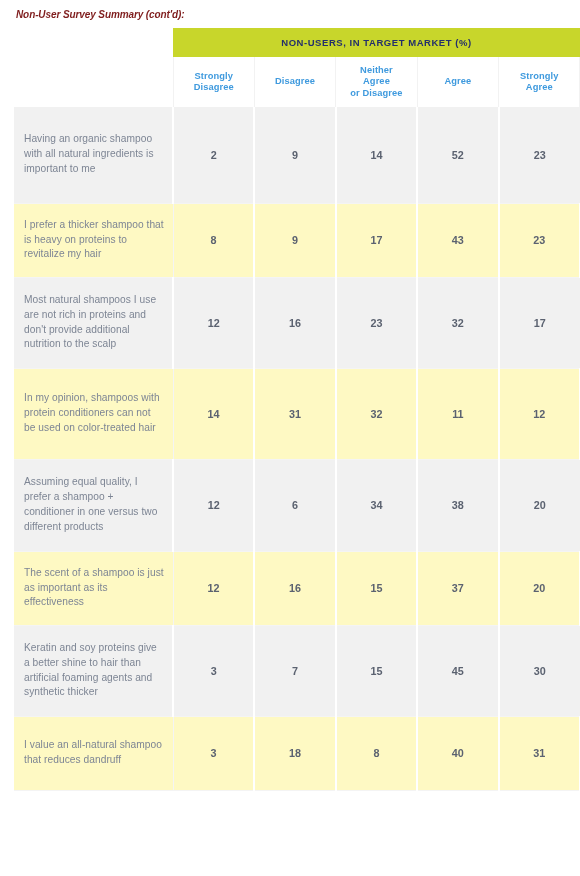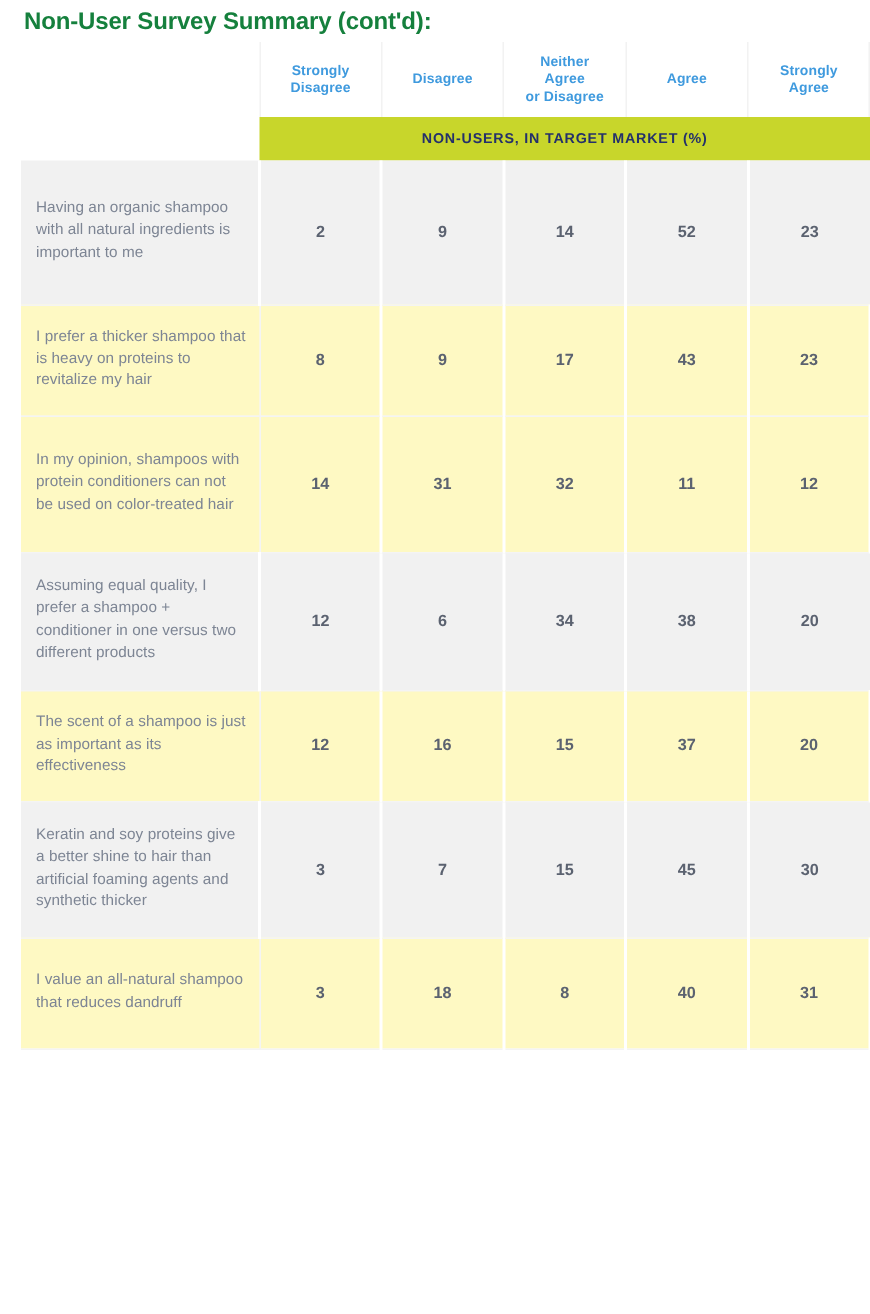--- a/index.html
+++ b/index.html
@@ -15,26 +15,27 @@
   }
 
   .page {
     position: relative;
     width: 580px;
     height: 876px;
     box-sizing: border-box;
   }
 
   .page-title {
-    font-size: 16px;
-    font-weight: bold;
-    color: #15803d;
+    font-size: 10px;
+    font-weight: bold;
+    color: #7f1d1d;
     letter-spacing: -0.1px;
     padding: 6px 0 0 16px;
     line-height: 18px;
+    font-style: italic;
   }
 
   
   .survey-table {
     position: absolute;
     left: 14px;
     top: 28px;
     width: 566px;
     border-collapse: collapse;
     table-layout: fixed;
@@ -134,63 +135,71 @@
     <colgroup>
       <col class="c-statement">
       <col class="c-val">
         <col class="c-val">
         <col class="c-val">
         <col class="c-val">
         <col class="c-val">
     </colgroup>
     <thead>
       <tr>
+        <td class="banner-spacer"></td>
+        <td class="banner-cell" colspan="5">NON-USERS, IN TARGET MARKET (%)</td>
+      </tr>
+      <tr>
         <td class="colhead-spacer"></td>
         <td class="colhead">
           <div>Strongly</div>
           <div>Disagree</div>
         </td>
         <td class="colhead">
           <div>Disagree</div>
         </td>
         <td class="colhead">
           <div>Neither</div>
           <div>Agree</div>
           <div>or Disagree</div>
         </td>
         <td class="colhead">
           <div>Agree</div>
         </td>
         <td class="colhead">
           <div>Strongly</div>
           <div>Agree</div>
         </td>
-      </tr>
-      <tr>
-        <td class="banner-spacer"></td>
-        <td class="banner-cell" colspan="5">NON-USERS, IN TARGET MARKET (%)</td>
       </tr>
     </thead>
     <tbody id="table-body">
         <tr class="row-shaded" style="height: 96px; margin-top: 32px;">
           <td class="statement">Having an organic shampoo with all natural ingredients is important to me</td>
           <td class="value first-val vsep">2</td>
           <td class="value vsep">9</td>
           <td class="value vsep">14</td>
           <td class="value vsep">52</td>
           <td class="value vsep last-val">23</td>
         </tr>
         <tr class="row-plain" style="height: 74px;">
           <td class="statement">I prefer a thicker shampoo that is heavy on proteins to revitalize my hair</td>
           <td class="value first-val vsep">8</td>
           <td class="value vsep">9</td>
           <td class="value vsep">17</td>
           <td class="value vsep">43</td>
           <td class="value vsep last-val">23</td>
         </tr>
+        <tr class="row-shaded" style="height: 91px;">
+          <td class="statement">Most natural shampoos I use are not rich in proteins and don't provide additional nutrition to the scalp</td>
+          <td class="value first-val vsep">12</td>
+          <td class="value vsep">16</td>
+          <td class="value vsep">23</td>
+          <td class="value vsep">32</td>
+          <td class="value vsep last-val">17</td>
+        </tr>
         <tr class="row-plain" style="height: 91px;">
           <td class="statement">In my opinion, shampoos with protein conditioners can not be used on color-treated hair</td>
           <td class="value first-val vsep">14</td>
           <td class="value vsep">31</td>
           <td class="value vsep">32</td>
           <td class="value vsep">11</td>
           <td class="value vsep last-val">12</td>
         </tr>
         <tr class="row-shaded" style="height: 92px;">
           <td class="statement">Assuming equal quality, I prefer a shampoo + conditioner in one versus two different products</td>

